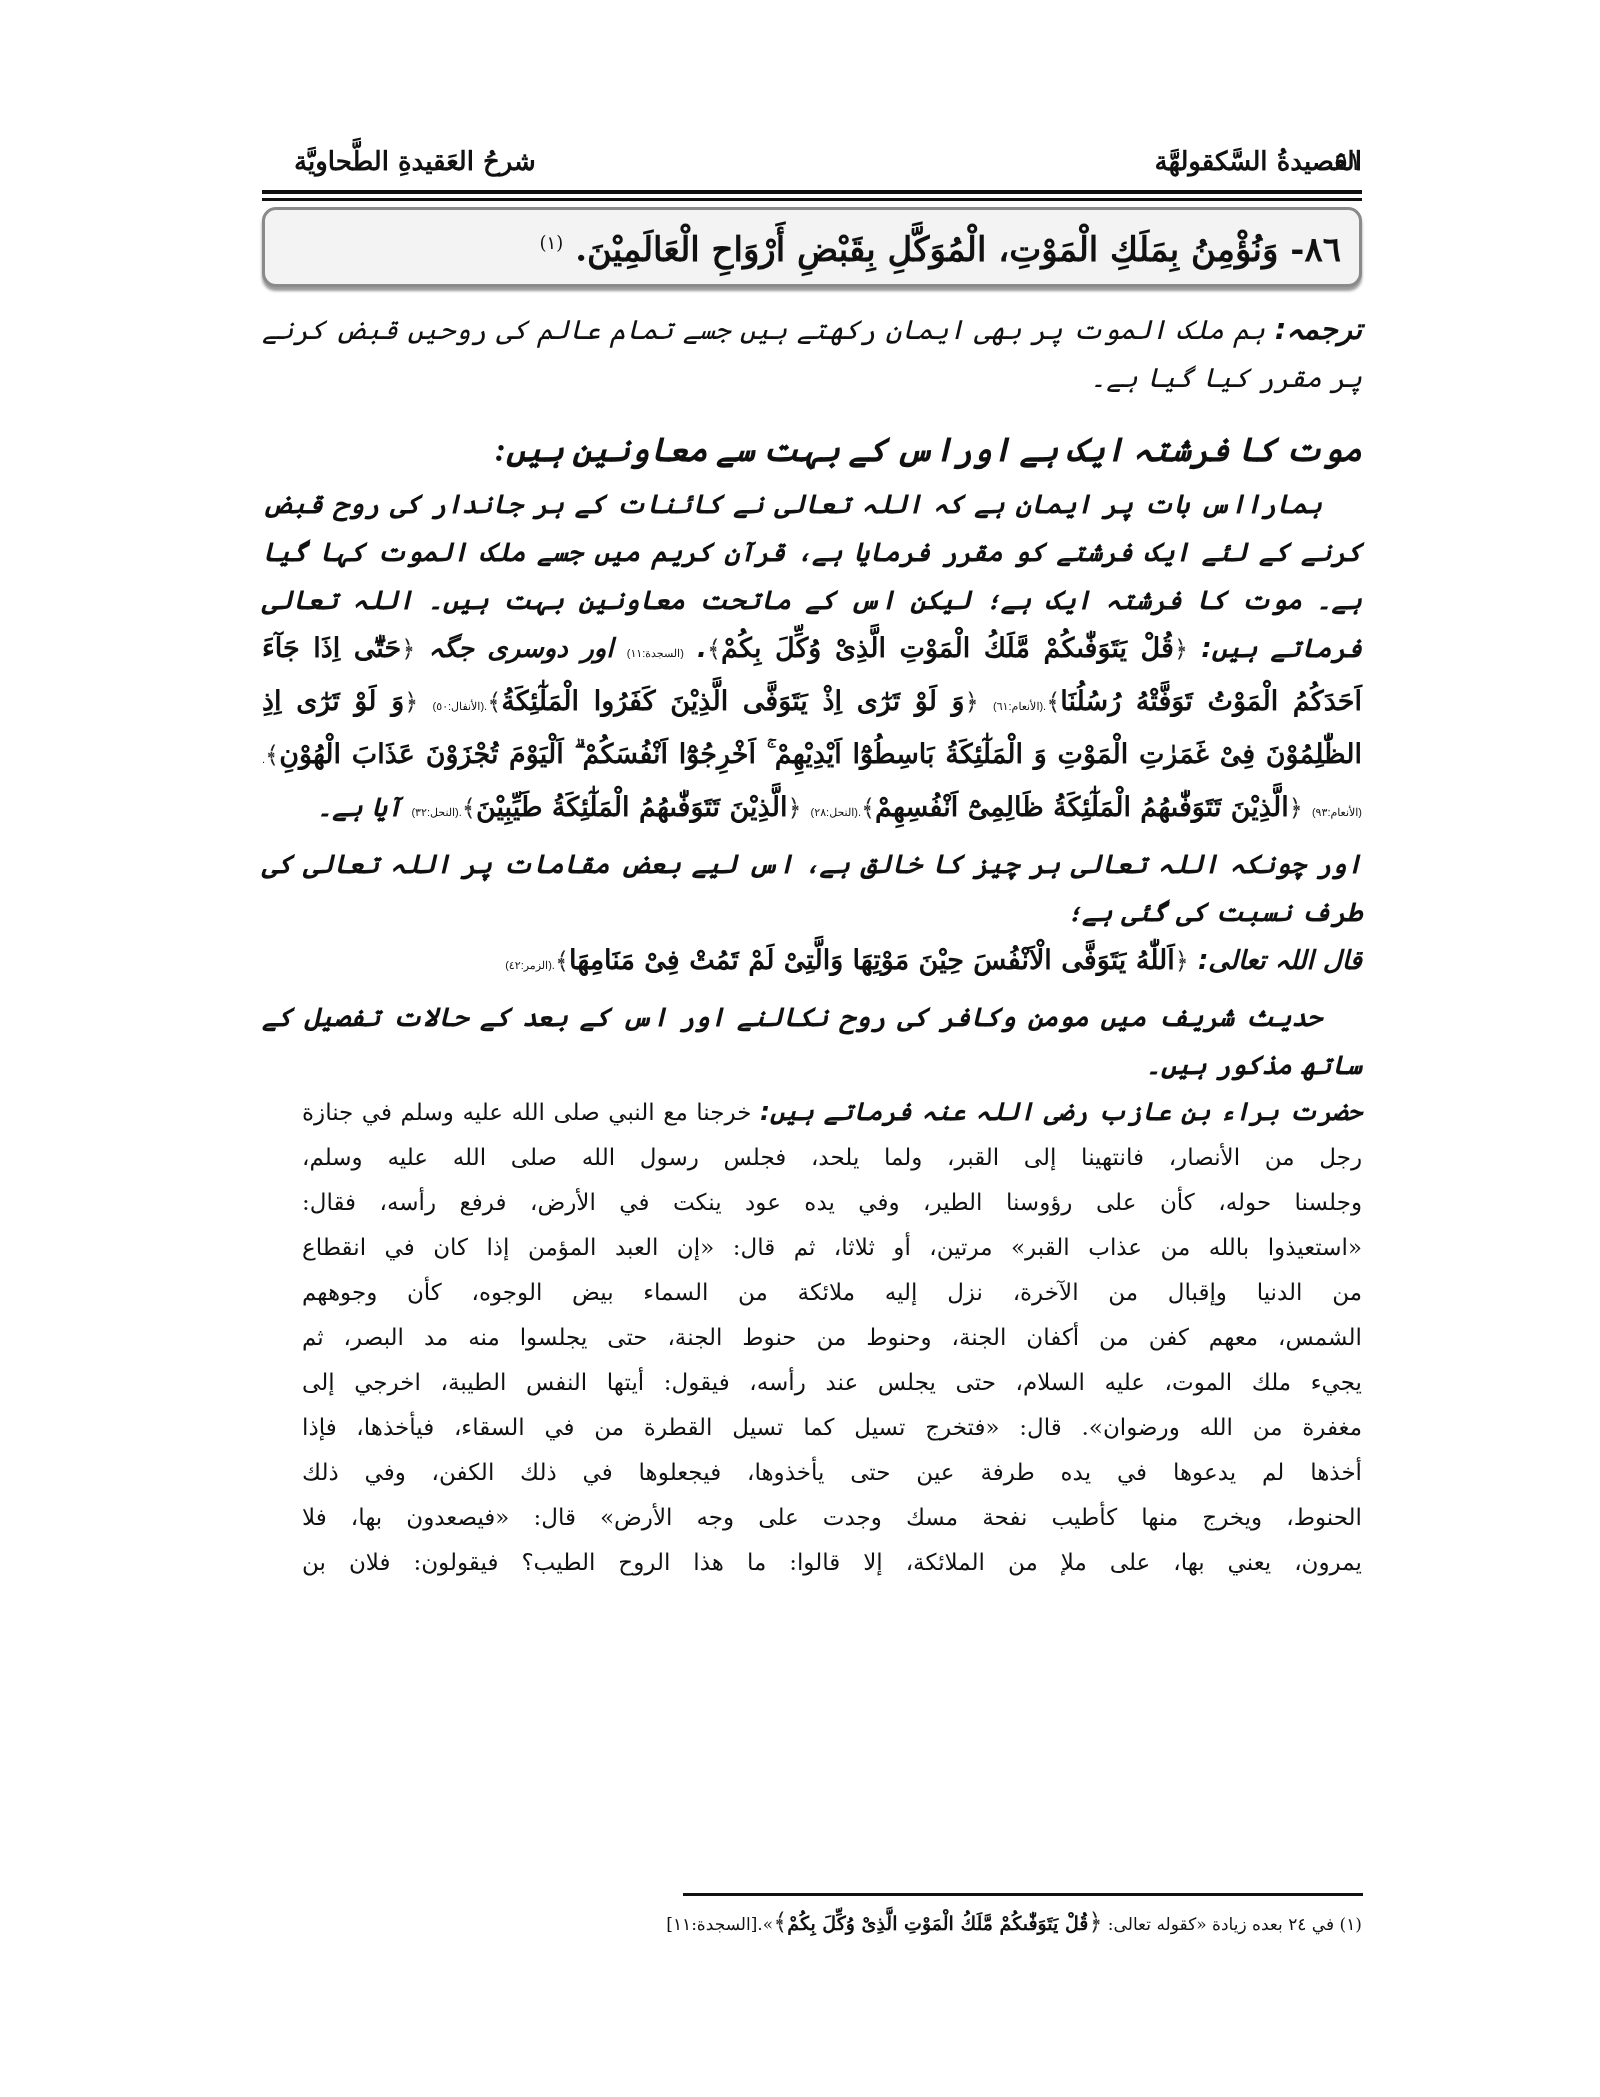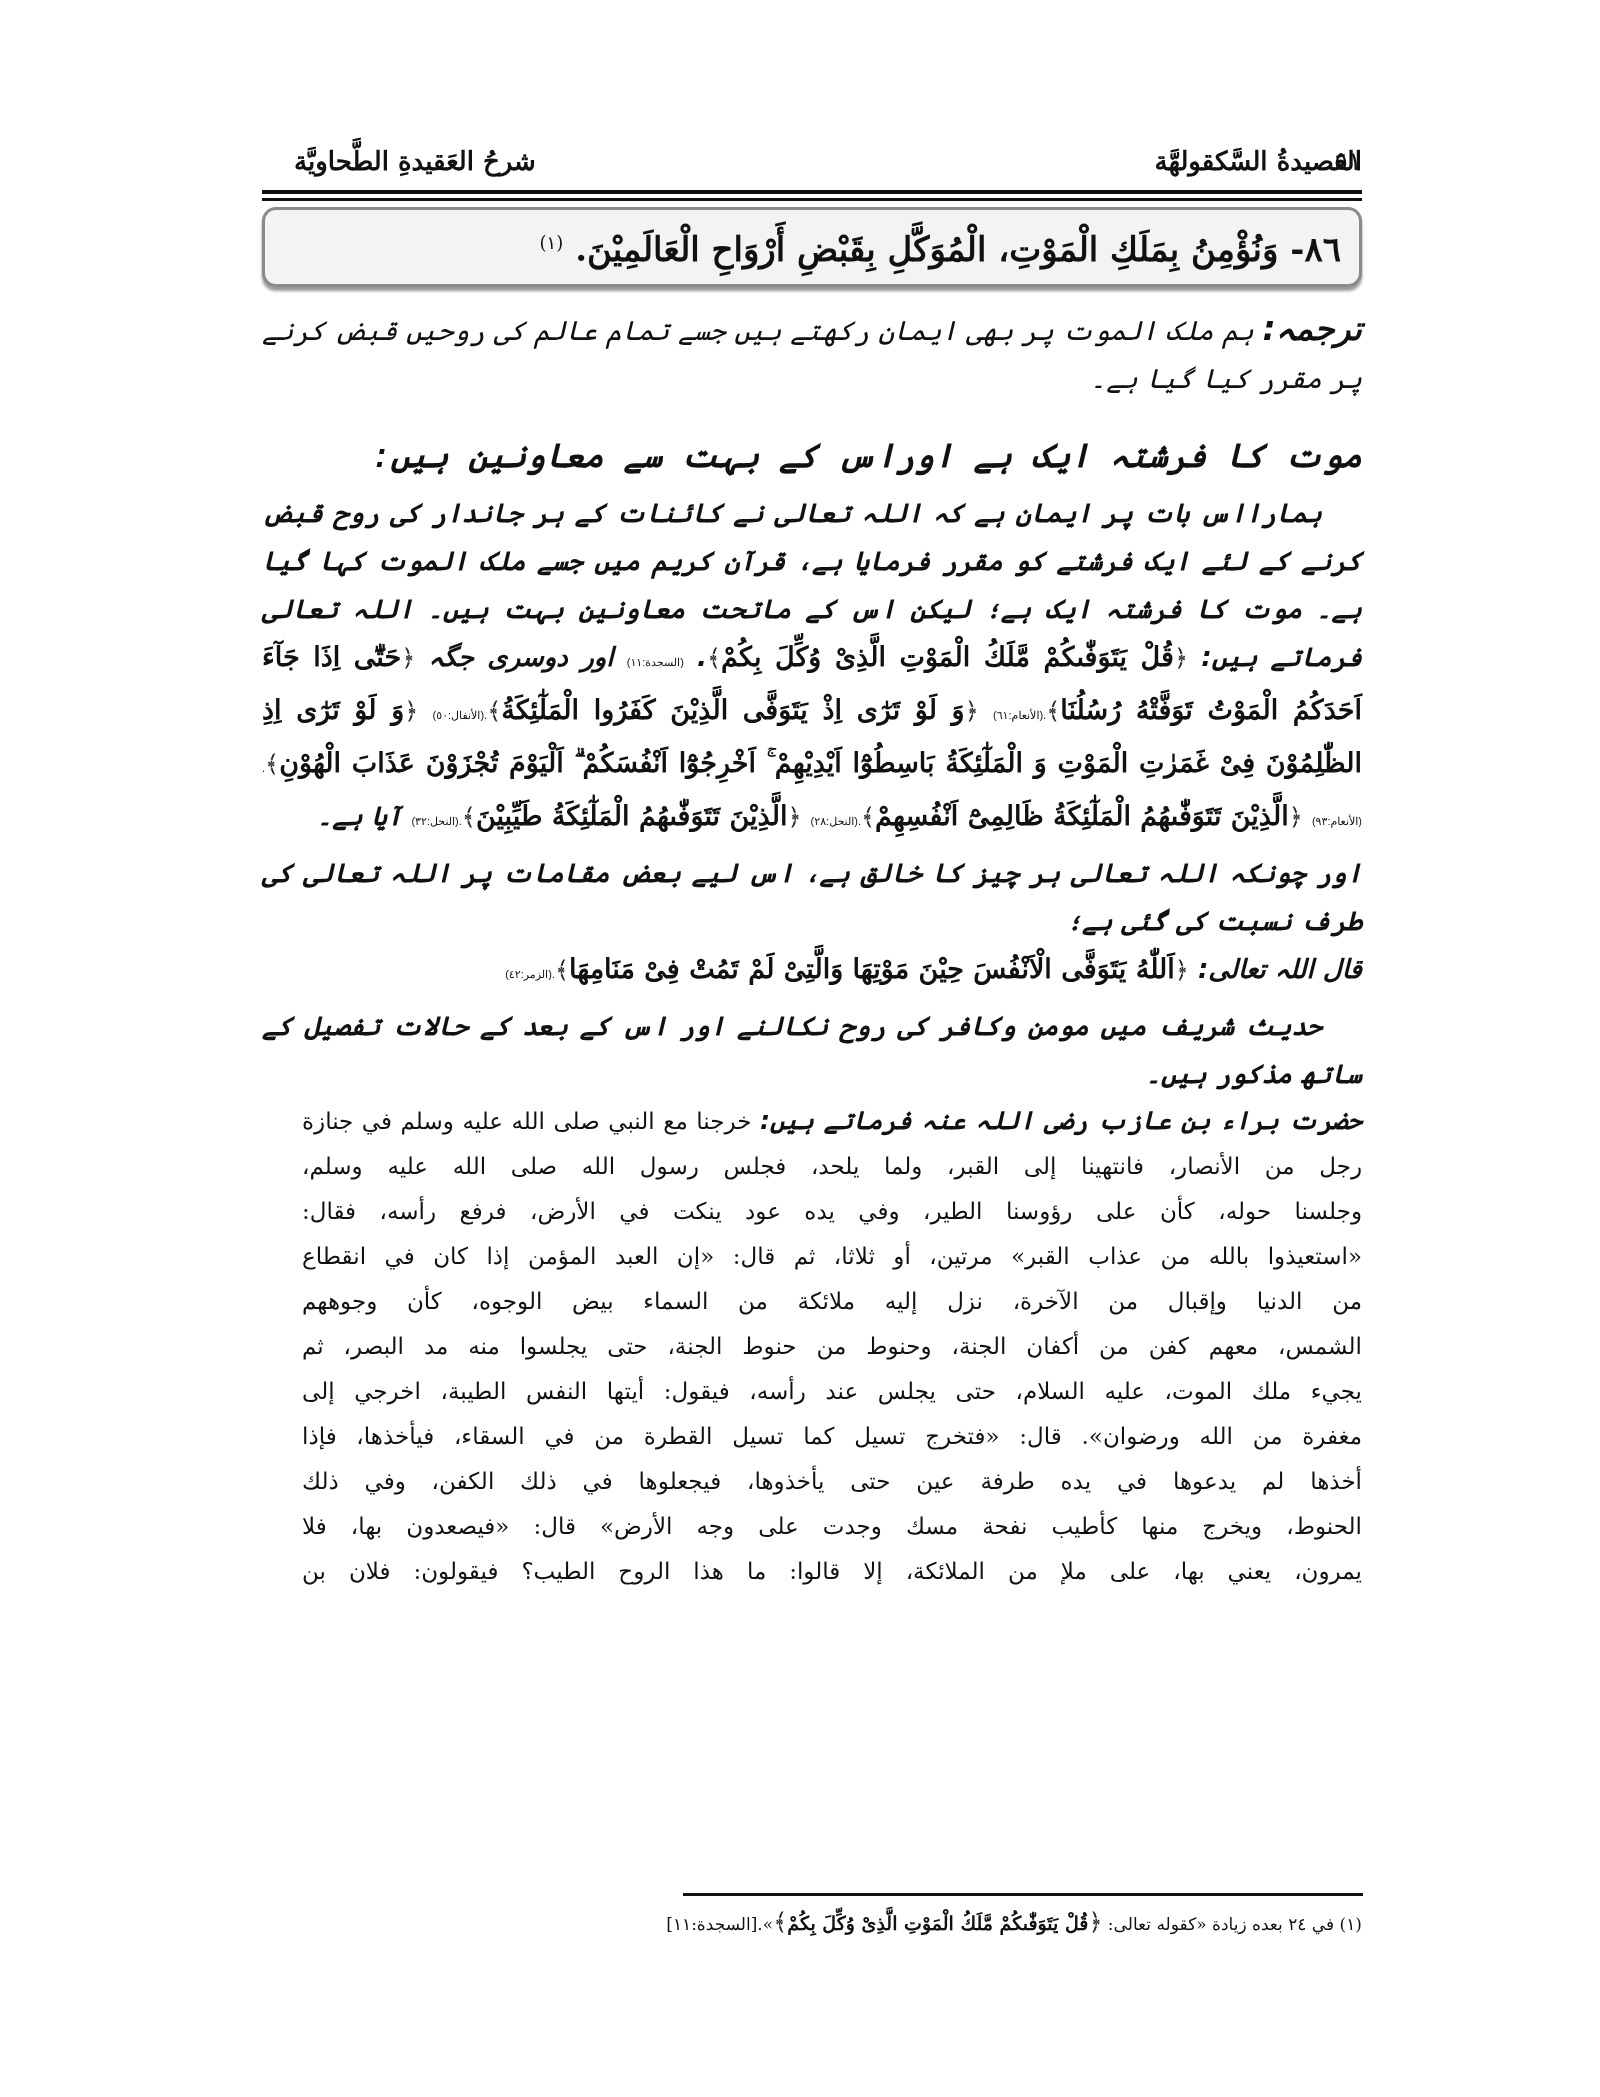--- a/index.html
+++ b/index.html
@@ -8,22 +8,22 @@
   .hdr { position: relative; height: 46px; font-family: "DejaVu Serif", serif; font-weight: bold; font-size: 26px; }
   .hdr .r { position: absolute; right: 0; top: 6px; }
   .hdr .l { position: absolute; left: 0; top: 6px; margin-left: 32px; }
   .hdr .c { position: absolute; left: 0; right: 0; text-align: right; top: 6px; font-weight: normal; font-family: "DejaVu Sans", sans-serif; }
   .rule { border-top: 4px solid #111; margin-top: 4px; }
   .rule2 { border-top: 3px solid #111; margin-top: 4px; }
   .box { margin-top: 6px; background: #f3f3f3; border: 3px solid #8a8a8a; border-radius: 14px; box-shadow: 0 4px 3px #9a9a9a; padding: 8px 18px 10px 14px; font-family: "DejaVu Serif", serif; font-weight: bold; font-size: 34px; line-height: 50px; }
   .box sup { font-size: 18px; font-weight: normal; }
   .urdu { font-family: "DejaVu Sans", sans-serif; font-style: italic; font-size: 26px; line-height: 48px; text-align: justify; }
   .trans { margin-top: 18px; font-size: 27px; }
-  .trans b { font-weight: bold; font-size: 33px; }
-  .sub { margin-top: 30px; font-family: Liberation Mono, monospace; font-weight: bold; font-style: italic; font-size: 33px; line-height: 52px; }
+  .trans b { font-weight: bold; font-size: 29px; }
+  .sub { margin-top: 22px; font-family: Liberation Serif, serif; font-weight: bold; font-style: italic; font-size: 33px; line-height: 52px; }
   .para { margin-top: 4px; font-weight: bold; }
   .para p { margin: 0; text-indent: 40px; }
   .ayah { font-family: "DejaVu Serif", serif; font-weight: bold; font-style: normal; font-size: 27px; }
   .ref { font-family: Liberation Sans, sans-serif; font-style: normal; font-weight: normal; font-size: 11px; }
   .orn { font-style: normal; font-weight: normal; font-size: 24px; color: #222; }
   .arabic { font-family: "DejaVu Serif", serif; font-size: 23px; line-height: 45px; text-align: justify; text-align-last: justify; }
   .arabic .ln { display: block; margin-left: 40px; }
   .hl { font-family: "DejaVu Sans", sans-serif; font-weight: bold; font-style: italic; font-size: 25px; }
   .fnrule { position: absolute; left: 683px; top: 1893px; width: 680px; border-top: 3px solid #111; }
   .footnote { position: absolute; right: 238px; top: 1908px; direction: rtl; font-family: "DejaVu Serif", serif; font-size: 17px; }

